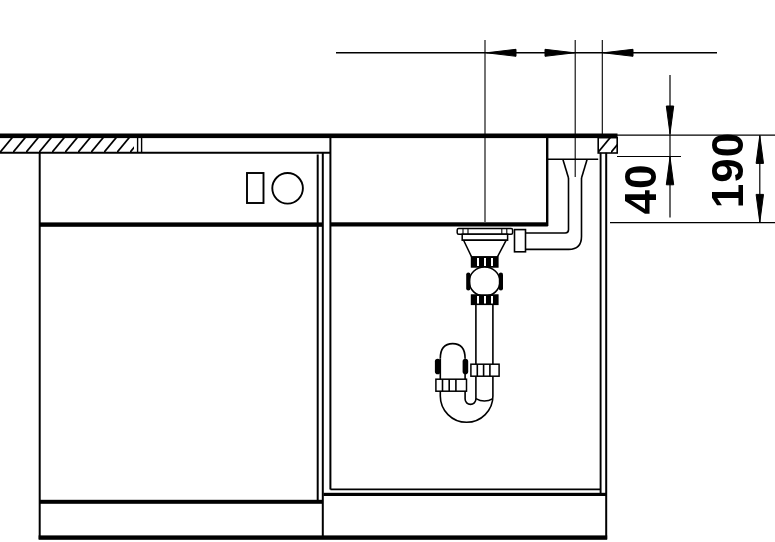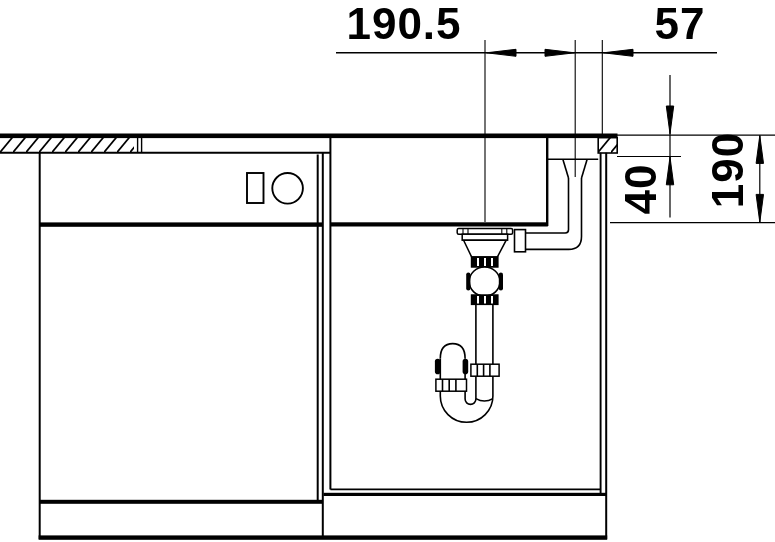--- a/index.html
+++ b/index.html
@@ -155,21 +155,19 @@
       <line x1="477.3" y1="364.2" x2="477.3" y2="376.2" stroke-width="1.6"></line>
       <line x1="483.6" y1="364.2" x2="483.6" y2="376.2" stroke-width="1.6"></line>
       <line x1="489.9" y1="364.2" x2="489.9" y2="376.2" stroke-width="1.6"></line>
       <rect x="435.9" y="379.2" width="30.6" height="12" fill="#ffffff" stroke-width="1.5"></rect>
       <line x1="442.5" y1="379.2" x2="442.5" y2="391.2" stroke-width="1.6"></line>
       <line x1="449.2" y1="379.2" x2="449.2" y2="391.2" stroke-width="1.6"></line>
       <line x1="455.9" y1="379.2" x2="455.9" y2="391.2" stroke-width="1.6"></line>
     </g>
   </svg>
 
-  <div id="label-main" class="dim-label">190.5</div>
 
-  <div id="label-offset" class="dim-label">57</div>
 
   <div id="label-thickness" class="dim-label rot">40</div>
 
   <div id="label-depth" class="dim-label rot">190</div>
 
 </div>
 
 </body></html>

